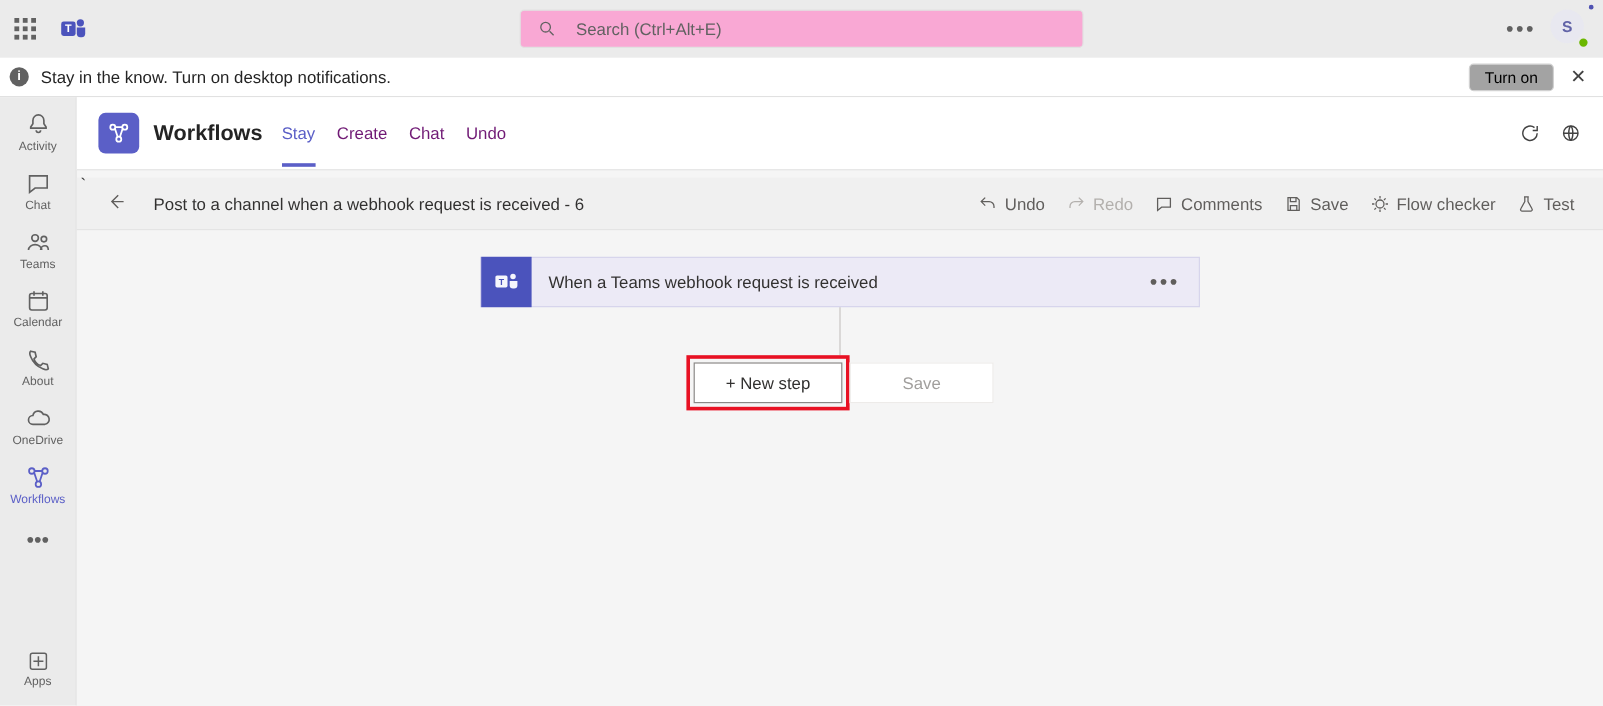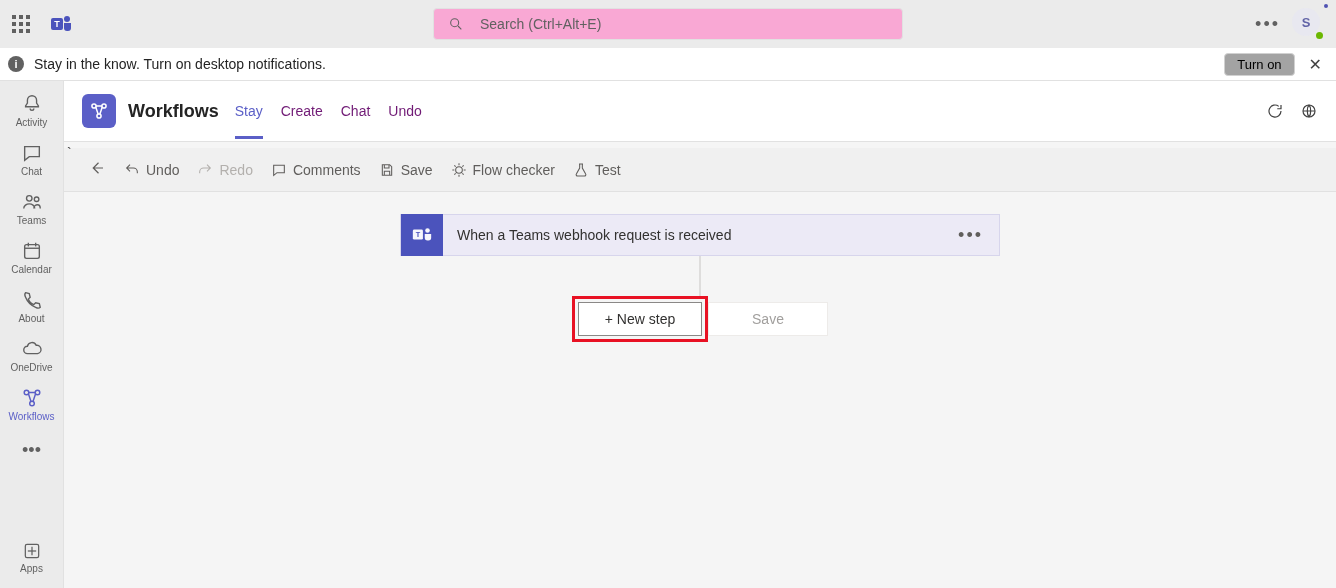--- a/index.html
+++ b/index.html
@@ -366,20 +366,21 @@
           </svg>
       </div>
     </div>
 
     <div class="flow-toolbar">
       <span class="back-arrow">
         <svg viewBox="0 0 24 24">
             <path d="M14 5l-7 7 7 7 M7 12h13" fill="none" stroke="currentColor" stroke-width="1.6"></path>
           </svg>
       </span>
+      <span class="flow-name">Post to a channel when a webhook request is received - 6</span>
 
       <span class="tb-btn">
         <svg viewBox="0 0 24 24">
             <path d="M9 14l-5-5 5-5 M4 9h10a6 6 0 0 1 6 6v2" fill="none" stroke="currentColor" stroke-width="1.6"></path>
           </svg>
         <span>Undo</span>
       </span>
       <span class="tb-btn disabled">
         <svg viewBox="0 0 24 24">
             <path d="M15 14l5-5-5-5 M20 9H10a6 6 0 0 0-6 6v2" fill="none" stroke="currentColor" stroke-width="1.6"></path>

